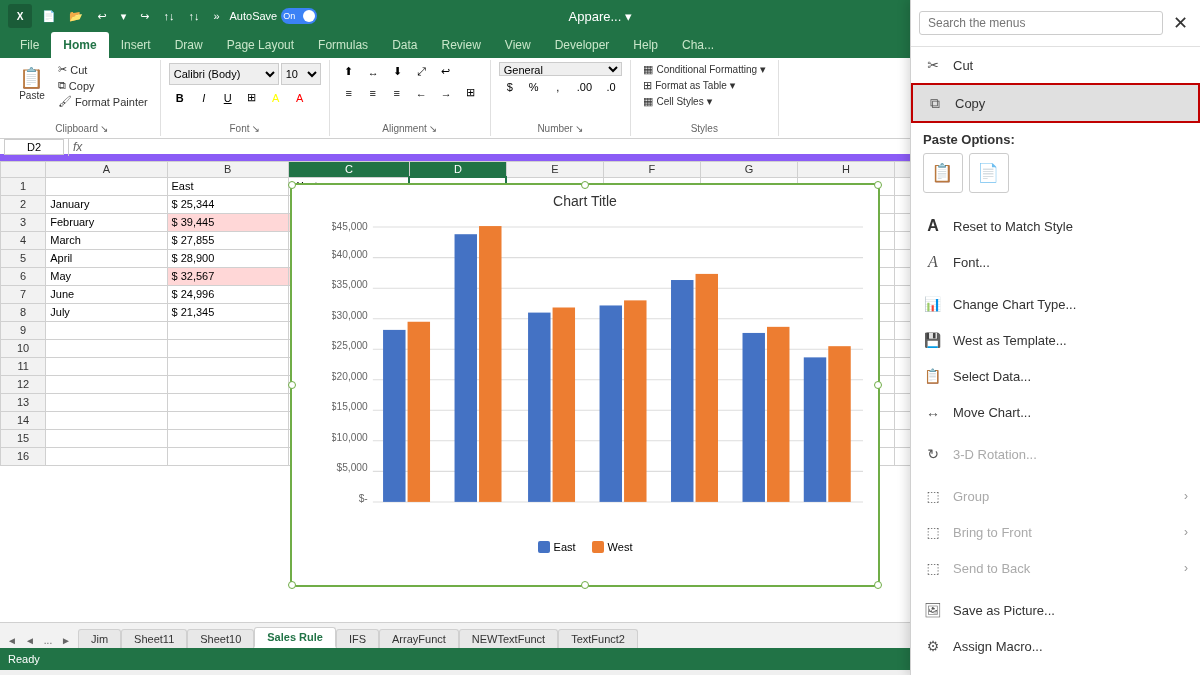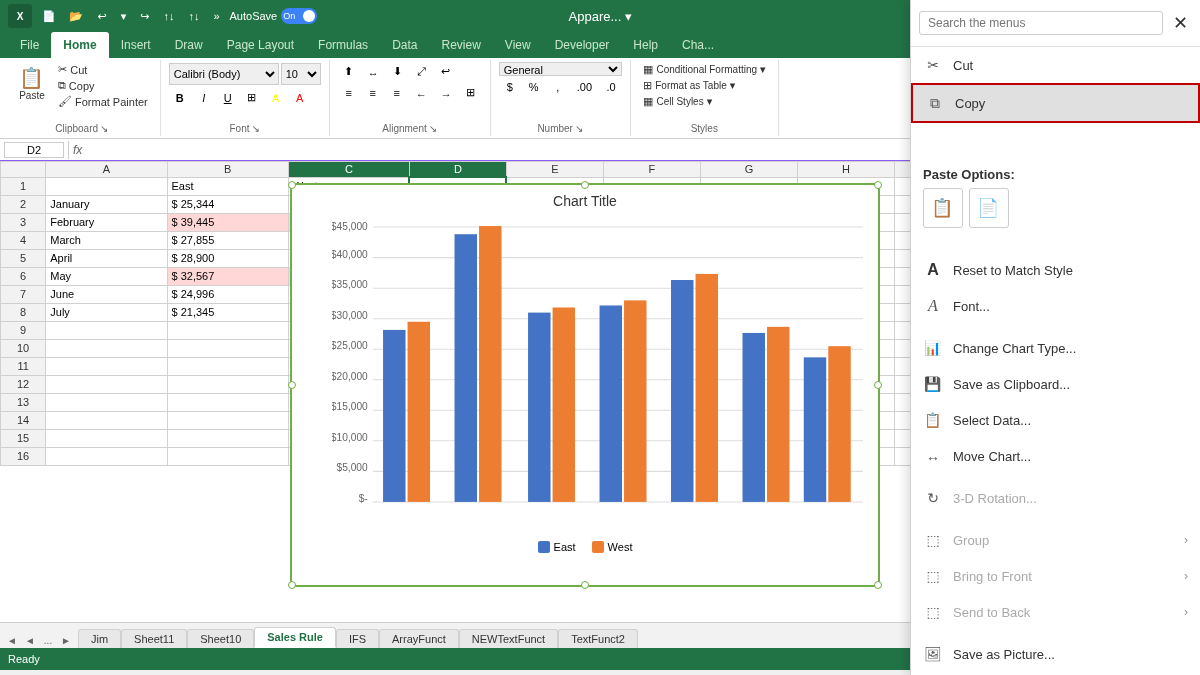--- a/index.html
+++ b/index.html
@@ -33,21 +33,21 @@
     .rb-small-btn { display: flex; align-items: center; gap: 3px; padding: 1px 4px; cursor: pointer; border-radius: 2px; font-size: 11px; color: #333; min-width: 80px; }
     .font-select { width: 110px; height: 22px; font-size: 11px; border: 1px solid #ccc; }
     .size-select { width: 40px; height: 22px; font-size: 11px; border: 1px solid #ccc; }
     .format-row { display: flex; gap: 2px; align-items: center; margin: 1px 0; }
     .fmt-btn { padding: 1px 5px; border: 1px solid transparent; cursor: pointer; border-radius: 2px; font-size: 11px; min-width: 22px; text-align: center; }
     .fmt-btn.bold { font-weight: bold; }
     .fmt-btn.italic { font-style: italic; }
     .fmt-btn.underline { text-decoration: underline; }
 
     
-    .formula-bar { display: flex; align-items: center; height: 22px; background: #fff; border-bottom: 1px solid #8b5cf6; padding: 0 4px; }
+    .formula-bar { display: flex; align-items: center; height: 22px; background: #fff; border-bottom: 7px solid #8b5cf6; padding: 0 4px; }
     .name-box { width: 60px; border: 1px solid #ccc; padding: 1px 4px; font-size: 11px; text-align: center; }
     .formula-sep { width: 1px; height: 18px; background: #ccc; margin: 0 4px; }
     .fx-label { color: #666; font-style: italic; margin-right: 4px; font-size: 12px; }
     .formula-input { flex: 1; border: none; outline: none; font-size: 11px; padding: 1px 4px; }
 
     
     .main-area { display: flex; height: calc(675px - 32px - 32px - 80px - 22px - 22px - 26px); }
     
     
     .spreadsheet { flex: 1; overflow: hidden; background: white; position: relative; }
@@ -80,21 +80,21 @@
     .cm-search { padding: 8px; border-bottom: 1px solid #e0e0e0; display: flex; align-items: center; gap: 6px; }
     .cm-search input { flex: 1; border: 1px solid #ccc; padding: 4px 8px; font-size: 12px; border-radius: 3px; }
     .cm-close { cursor: pointer; color: #333; font-size: 18px; padding: 4px; }
     .cm-item { display: flex; align-items: center; gap: 10px; padding: 8px 12px; cursor: pointer; font-size: 13px; color: #333; position: relative; }
     .cm-item.highlighted { background: #ddd; border: 2px solid #d00; }
     .cm-item.disabled { color: #aaa; cursor: default; }
     .cm-item .cm-icon { width: 20px; height: 20px; display: flex; align-items: center; justify-content: center; font-size: 14px; color: #555; flex-shrink: 0; }
     .cm-item .cm-label { flex: 1; }
     .cm-item .cm-arrow { color: #999; font-size: 12px; }
     .cm-divider { height: 1px; background: #e0e0e0; margin: 3px 0; }
-    .cm-paste-section { padding: 18px 12px; margin-top: 26px; }
+    .cm-paste-section { padding: 9px 12px; }
     .cm-paste-label { font-size: 13px; font-weight: bold; color: #333; margin-bottom: 6px; }
     .paste-icon-row { display: flex; gap: 6px; }
     .paste-icon-btn { width: 40px; height: 40px; border: 1px solid #ccc; display: flex; align-items: center; justify-content: center; cursor: pointer; border-radius: 3px; font-size: 18px; }
 
     
     .scrollbar-right { width: 14px; background: #f2f2f2; border-left: 1px solid #d0d0d0; display: flex; flex-direction: column; }
     .scroll-btn { height: 14px; display: flex; align-items: center; justify-content: center; cursor: pointer; font-size: 8px; color: #666; }
     .scroll-track { flex: 1; background: #f2f2f2; }
     .scroll-thumb { height: 40px; background: #c0c0c0; margin: 2px; border-radius: 2px; }
   </style>
@@ -661,21 +661,21 @@
 
     <div class="cm-divider"></div>
 
     <div class="cm-item">
       <div class="cm-icon">📊</div>
       <span class="cm-label">Change Chart Type...</span>
     </div>
 
     <div class="cm-item">
       <div class="cm-icon">💾</div>
-      <span class="cm-label">Save as Clipboard...</span>
+      <span class="cm-label">West as Template...</span>
     </div>
 
     <div class="cm-item">
       <div class="cm-icon">📋</div>
       <span class="cm-label">Select Data...</span>
     </div>
 
     <div class="cm-item">
       <div class="cm-icon">↔</div>
       <span class="cm-label">Move Chart...</span>

